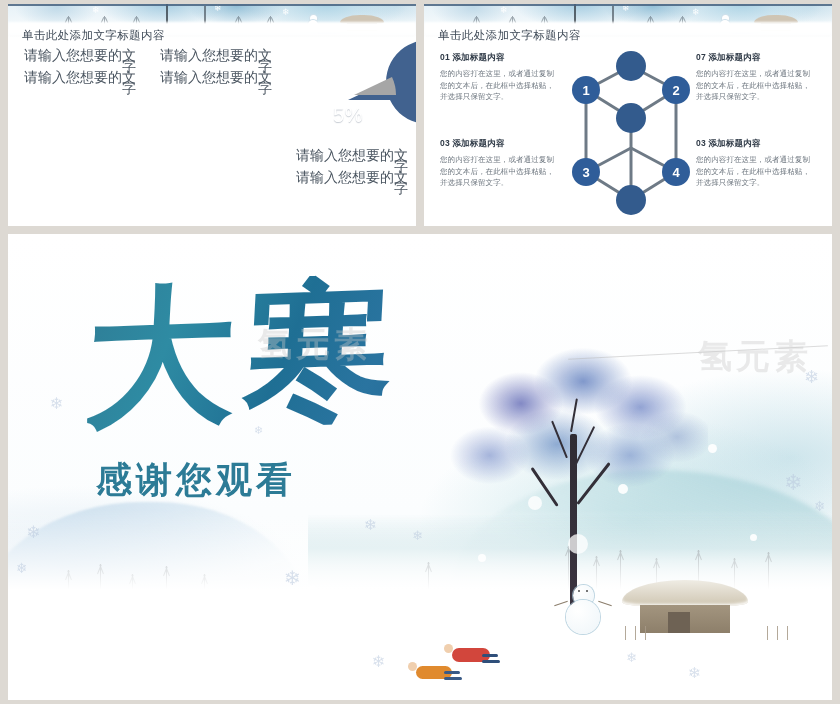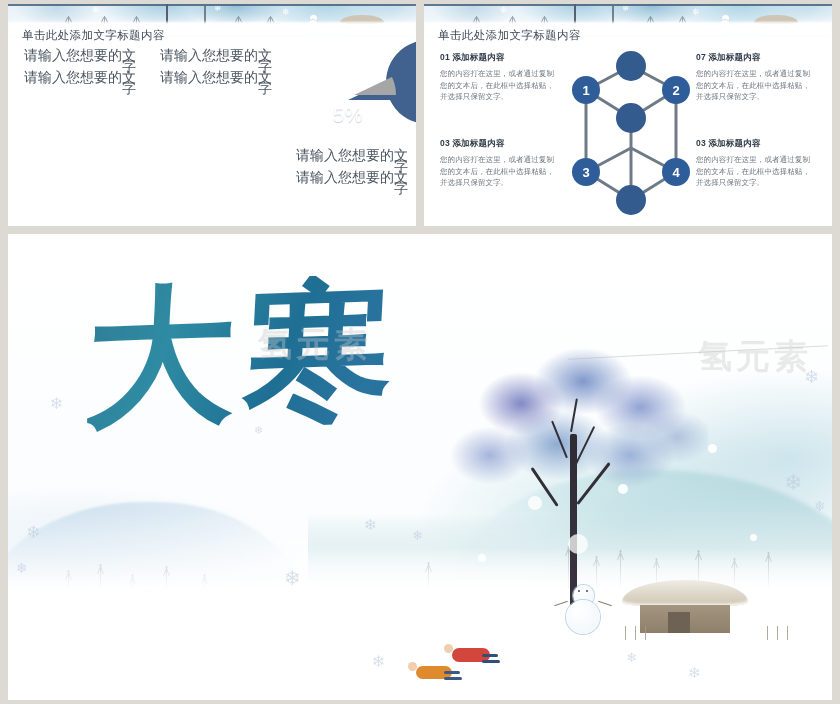--- a/index.html
+++ b/index.html
@@ -508,17 +508,18 @@
     <div class="sdot" style="left:470px;top:320px;width:8px;height:8px;"></div>
     <div class="sdot" style="left:700px;top:210px;width:9px;height:9px;"></div>
     <div class="sdot" style="left:742px;top:300px;width:7px;height:7px;"></div>
     <div class="sdot" style="left:300px;top:352px;width:9px;height:9px;"></div>
 
     <div class="wm-line" style="left:560px;top:118px;width:260px;transform:rotate(-3deg);"></div>
 
     <div class="calli">
       <div class="calli-text">大寒</div>
     </div>
+    <div class="thanks-text">感谢您观看</div>
 
     <div class="wm" style="left:250px;top:88px;">氢元素</div>
     <div class="wm" style="left:690px;top:100px;">氢元素</div>
   </div>
 </div>
 
 </body></html>

